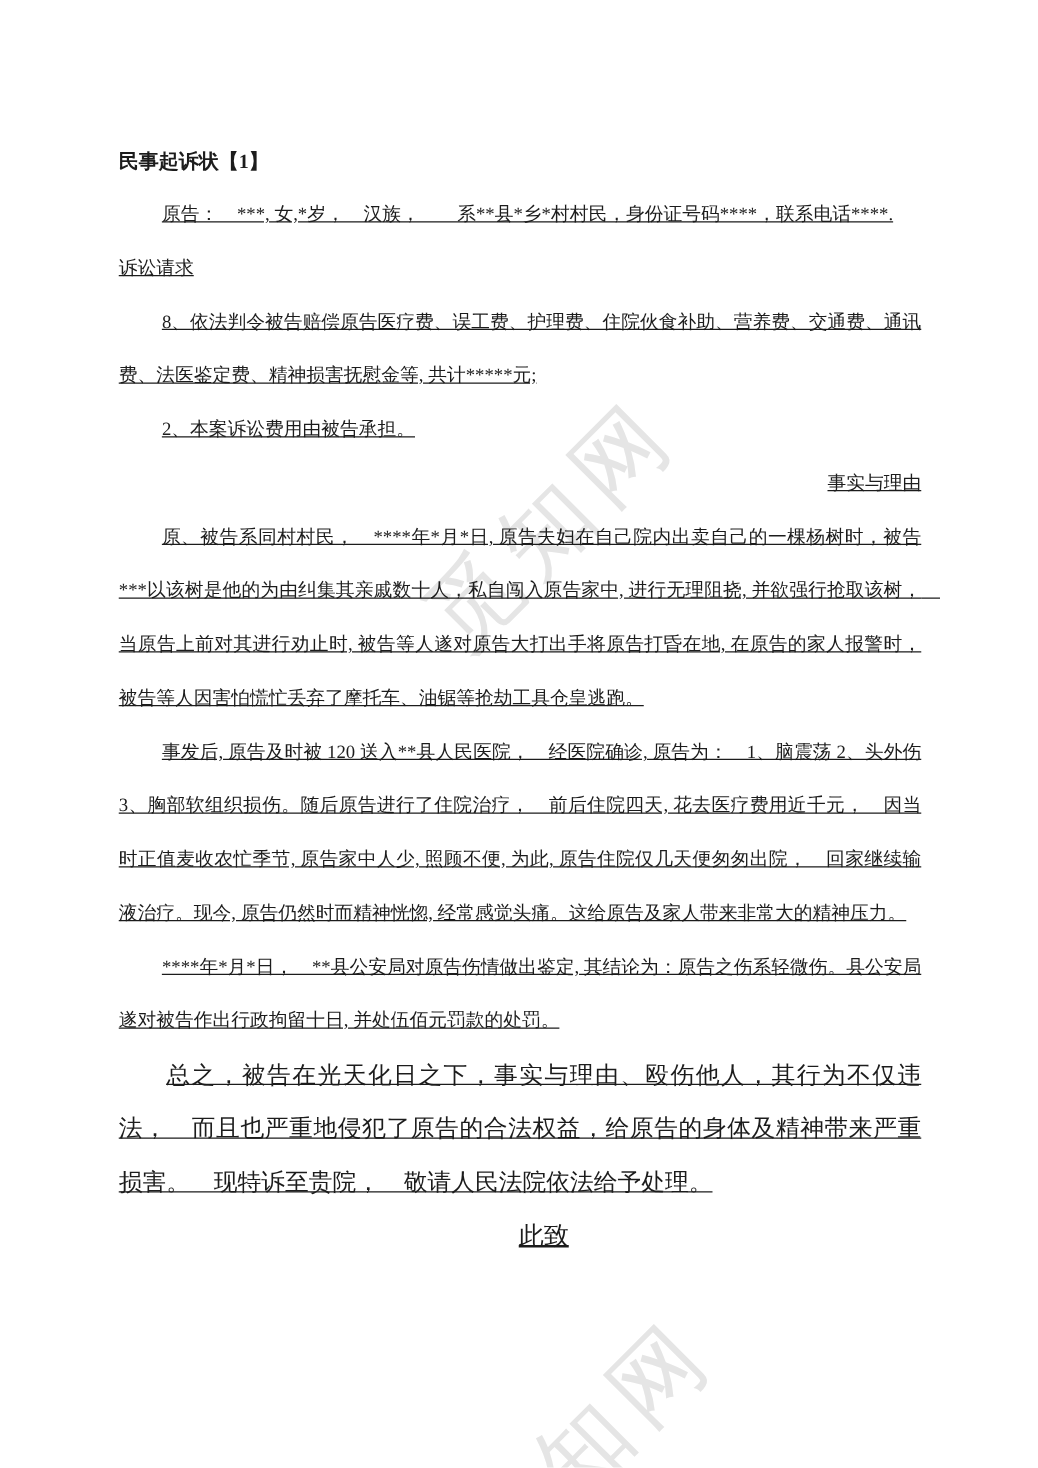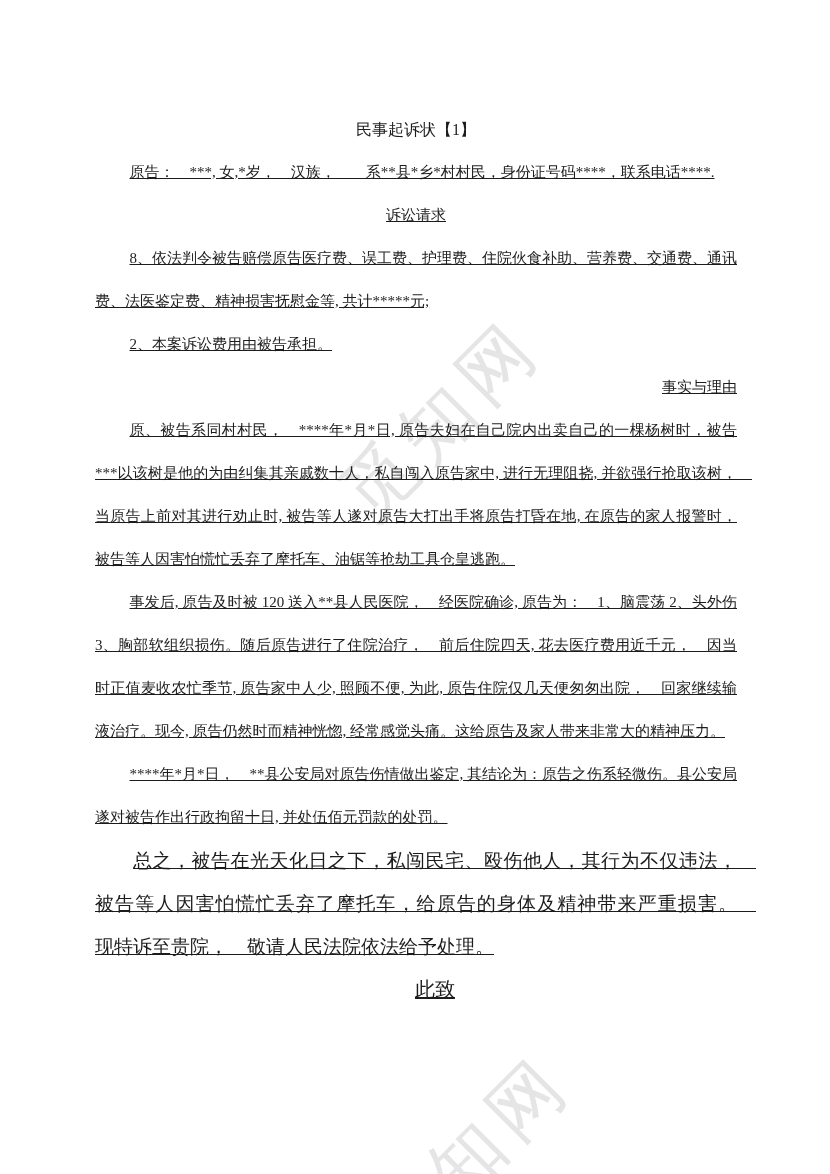--- a/index.html
+++ b/index.html
@@ -32,35 +32,35 @@
   .wm-center { left: 318px; top: 372px; }
   .wm-bottom { left: 348px; top: 1108px; }
   .content {
     position: relative;
     z-index: 1;
     padding: 108px 93px 0 95px;
   }
   .title {
     margin: 0;
     font-size: 16px;
-    font-weight: 400;
-    text-align: center;
+    font-weight: 700;
+    text-align: left;
     line-height: 43px;
   }
   .para {
     margin: 0;
     font-size: 15px;
     line-height: 43px;
     text-align: justify;
     text-indent: 2.3em;
     text-decoration: underline;
   }
   .party { text-align: left; }
   .heading-center {
-    text-align: center;
+    text-align: left;
     text-indent: 0;
     font-weight: 400;
   }
   .heading-left {
     text-align: right;
     text-indent: 163px;
     font-weight: 400;
   }
   .conclusion {
     font-size: 19px;
@@ -97,18 +97,18 @@
     <p class="para">2、本案诉讼费用由被告承担。</p>
 
     <p class="para heading-left">事实与理由</p>
 
     <p class="para">原、被告系同村村民，　****年*月*日, 原告夫妇在自己院内出卖自己的一棵杨树时，被告***以该树是他的为由纠集其亲戚数十人，私自闯入原告家中, 进行无理阻挠, 并欲强行抢取该树，　当原告上前对其进行劝止时, 被告等人遂对原告大打出手将原告打昏在地, 在原告的家人报警时，被告等人因害怕慌忙丢弃了摩托车、油锯等抢劫工具仓皇逃跑。</p>
 
     <p class="para">事发后, 原告及时被 120 送入**县人民医院，　经医院确诊, 原告为：　1、脑震荡 2、头外伤 3、胸部软组织损伤。随后原告进行了住院治疗，　前后住院四天, 花去医疗费用近千元，　因当时正值麦收农忙季节, 原告家中人少, 照顾不便, 为此, 原告住院仅几天便匆匆出院，　回家继续输液治疗。现今, 原告仍然时而精神恍惚, 经常感觉头痛。这给原告及家人带来非常大的精神压力。</p>
 
     <p class="para">****年*月*日，　**县公安局对原告伤情做出鉴定, 其结论为：原告之伤系轻微伤。县公安局遂对被告作出行政拘留十日, 并处伍佰元罚款的处罚。</p>
 
-    <p class="para conclusion">总之，被告在光天化日之下，私闯民宅、殴伤他人，其行为不仅违法，　被告等人因害怕慌忙丢弃了摩托车，给原告的身体及精神带来严重损害。　现特诉至贵院，　敬请人民法院依法给予处理。</p>
+    <p class="para conclusion">总之，被告在光天化日之下，事实与理由、殴伤他人，其行为不仅违法，　而且也严重地侵犯了原告的合法权益，给原告的身体及精神带来严重损害。　现特诉至贵院，　敬请人民法院依法给予处理。</p>
 
     <p class="para closing">此致</p>
 
   </div>
 </div>
 
 </body></html>

